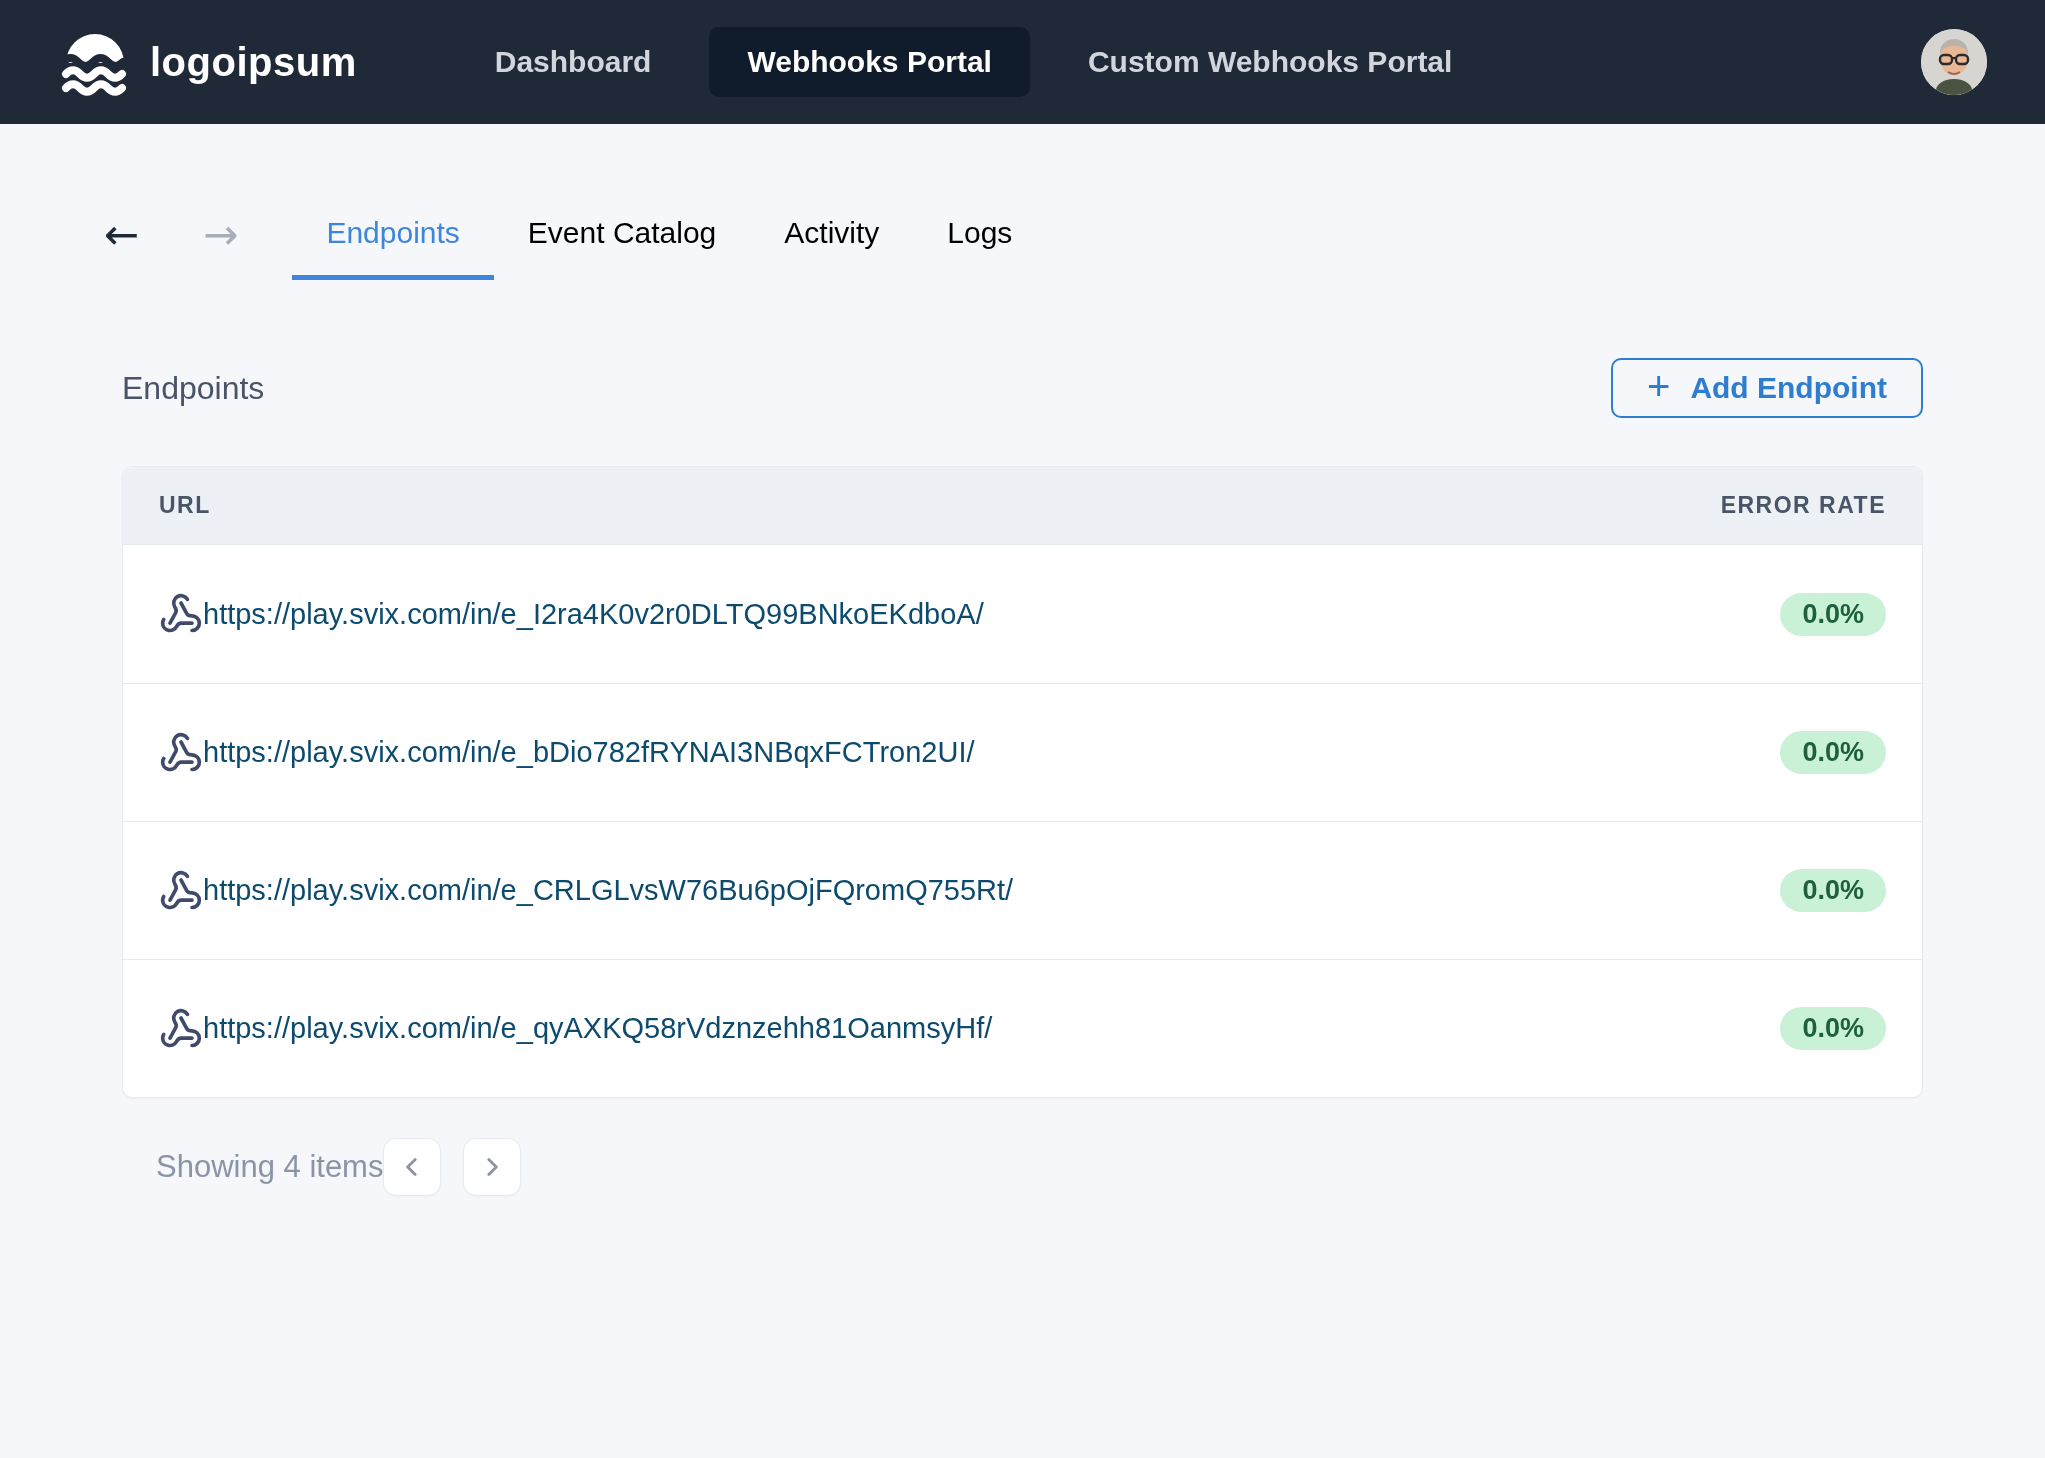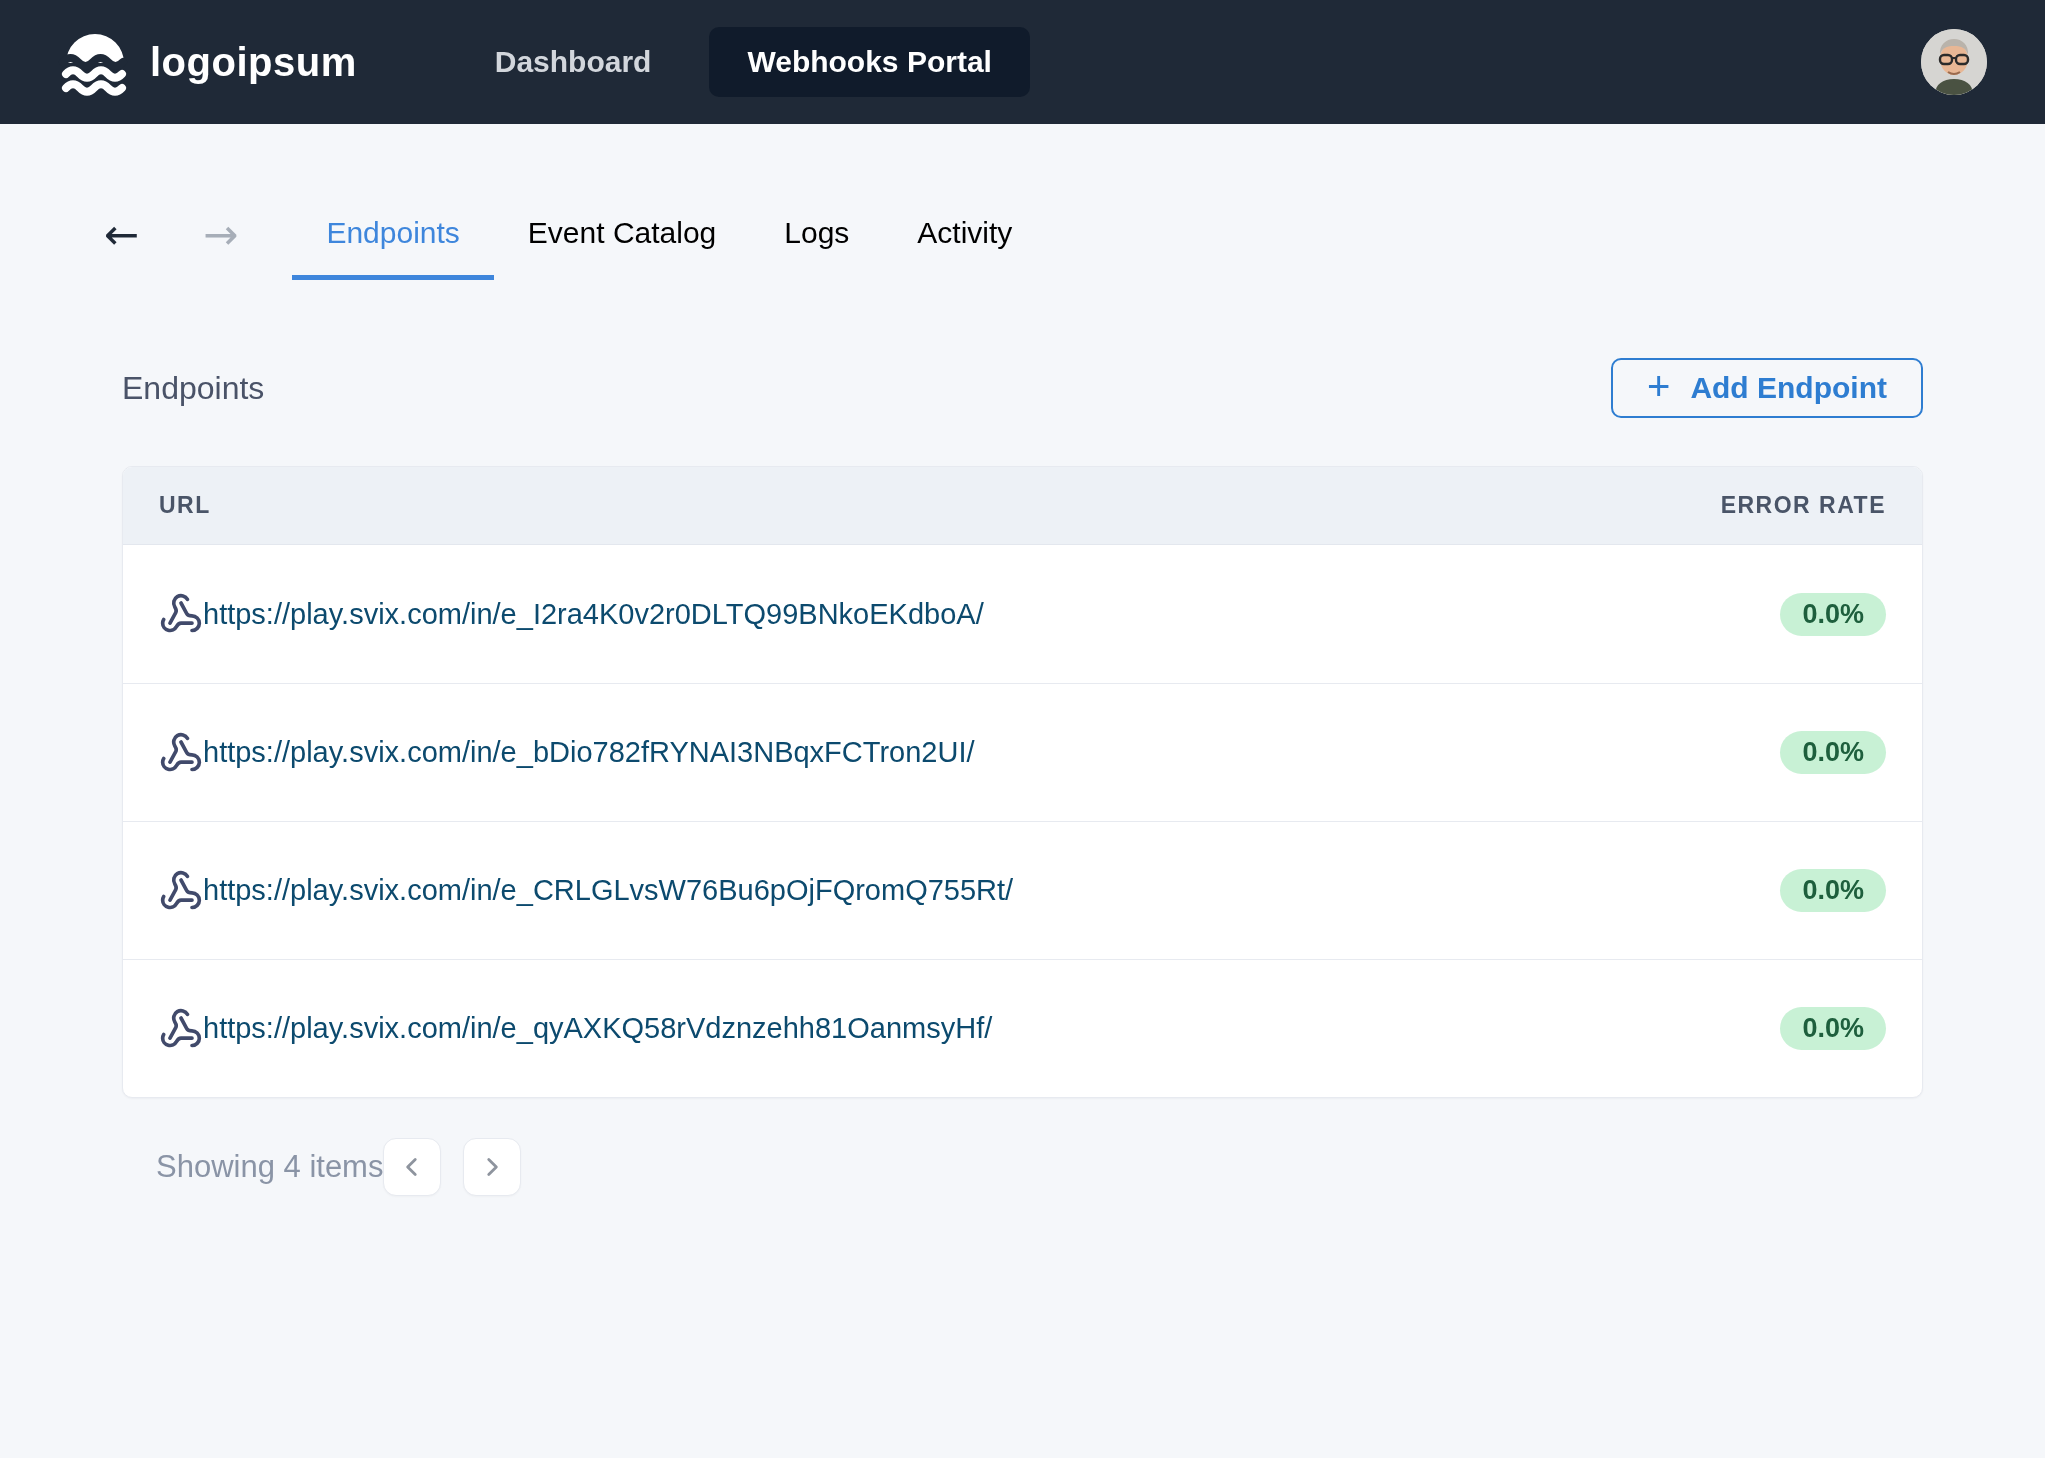--- a/index.html
+++ b/index.html
@@ -210,20 +210,21 @@
       <path d="M5 36q7.5-8 15 0t15 0 15 0 15 0" stroke="#1f2937" stroke-width="8" fill="none" stroke-linecap="round"></path>
       <path d="M8 48q7-7.5 14 0t14 0 14 0 14 0" stroke="#ffffff" stroke-width="8" fill="none" stroke-linecap="round"></path>
       <path d="M8 62q7-7.5 14 0t14 0 14 0 14 0" stroke="#ffffff" stroke-width="8" fill="none" stroke-linecap="round"></path>
     </svg>
     <span class="brand-name">logoipsum</span>
   </div>
 
   <nav class="nav-links">
     <div class="nav-link">Dashboard</div>
     <div class="nav-link active">Webhooks Portal</div>
+    <div class="nav-link">Custom Webhooks Portal</div>
   </nav>
 
   <div class="nav-spacer"></div>
 
   <div class="avatar">
     <svg viewBox="0 0 66 66" aria-hidden="true">
       <rect width="66" height="66" fill="#d6d5d2"></rect>
       <path d="M14 66c0-11 8-16 19-16s19 5 19 16z" fill="#4a5242"></path>
       <ellipse cx="33" cy="30" rx="14" ry="16" fill="#e8b795"></ellipse>
       <path d="M19 26c-1-10 6-16 14-16s15 6 14 16c-2-7-6-9-14-9s-12 2-14 9z" fill="#b9b3ab"></path>
@@ -234,22 +235,22 @@
     </svg>
   </div>
 </header>
 
 <div class="tabbar">
   <button class="nav-arrow back">←</button>
   <button class="nav-arrow forward">→</button>
   <div class="tabs">
     <div class="tab active">Endpoints</div>
     <div class="tab">Event Catalog</div>
+    <div class="tab">Activity</div>
     <div class="tab">Logs</div>
-    <div class="tab">Activity</div>
   </div>
 </div>
 
 <main class="content">
 
   <div class="content-header">
     <h1 class="page-title">Endpoints</h1>
     <button class="add-btn">
       <span class="plus">+</span>
       <span>Add Endpoint</span>

